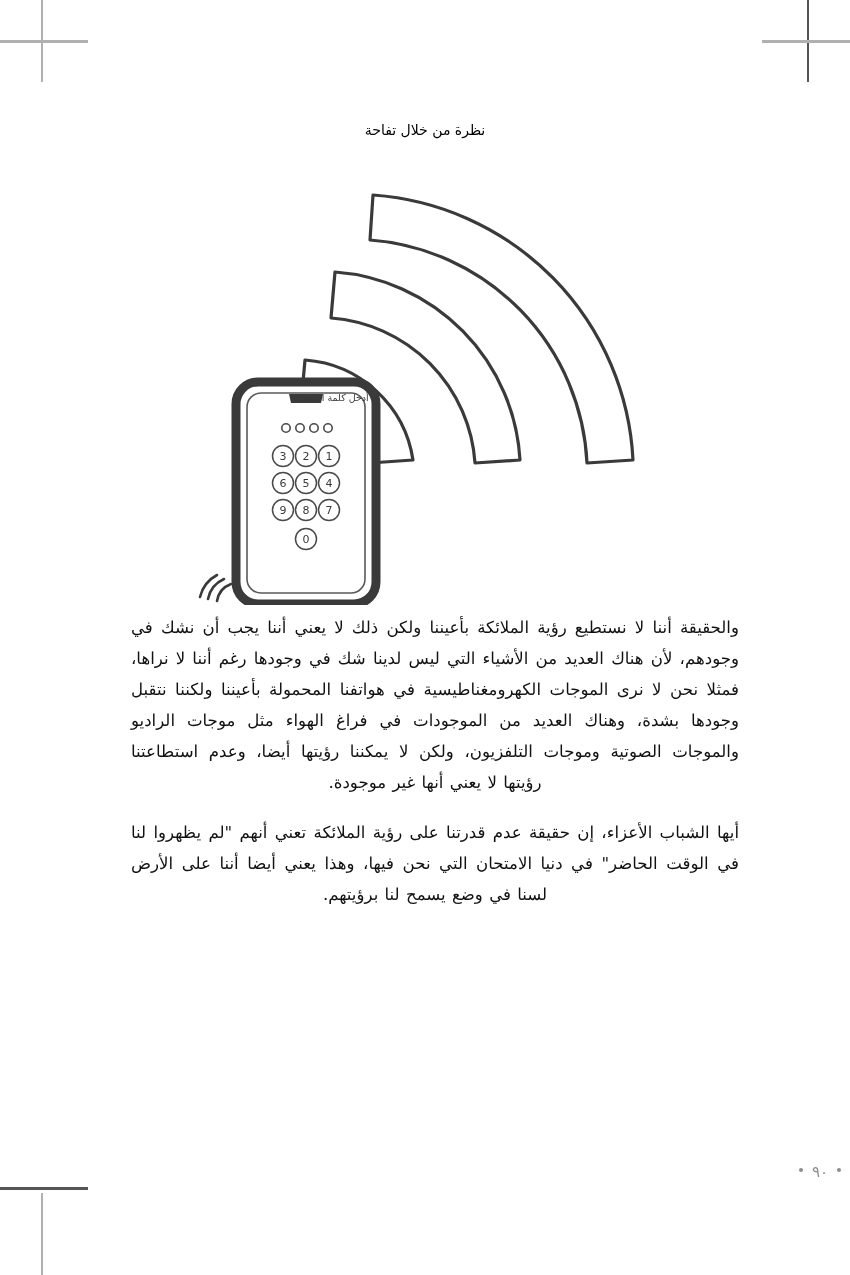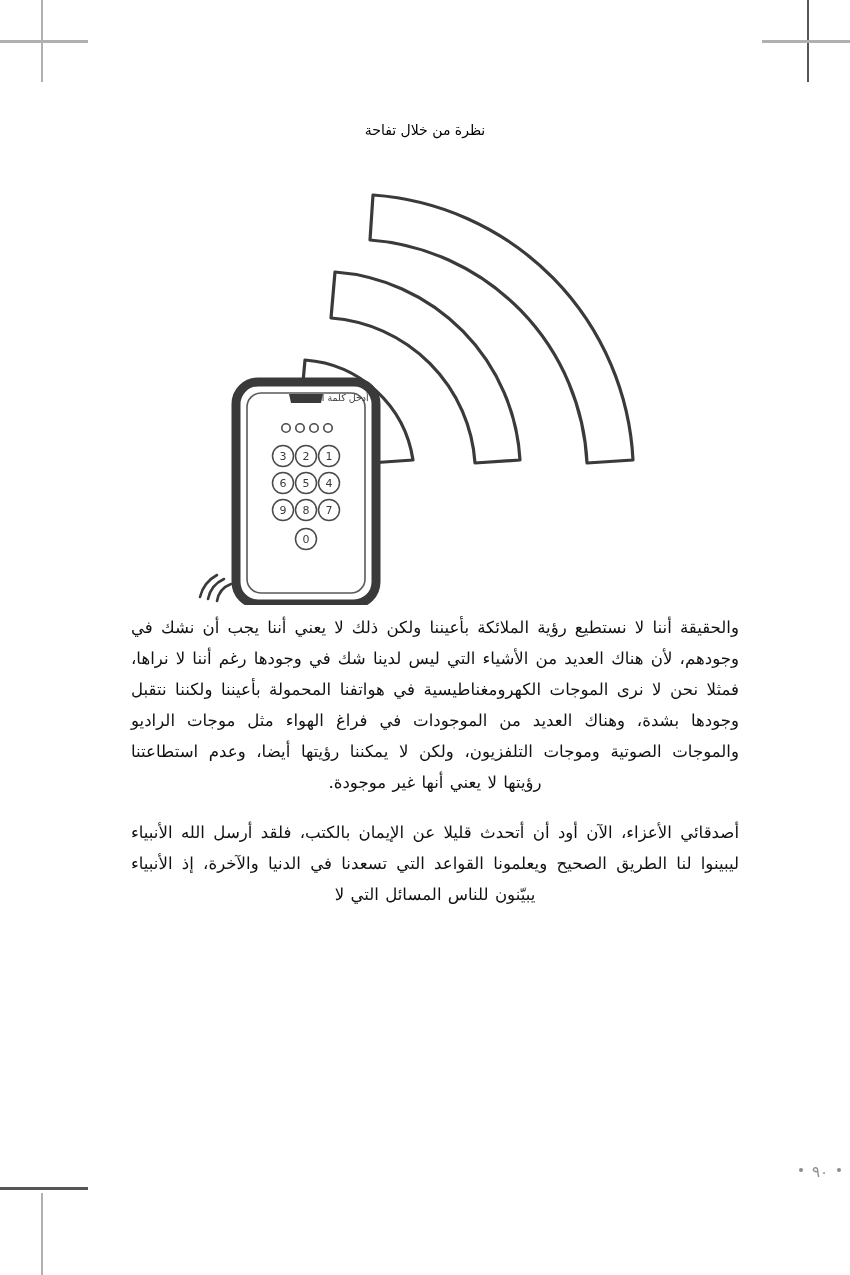--- a/index.html
+++ b/index.html
@@ -179,18 +179,18 @@
       <path d="M 29 419 A 28 28 0 0 0 13 439"></path>
       <path d="M 22 415 A 34 34 0 0 0 5 437"></path>
     </g>
   </svg>
 
   <div class="phone-screen-text pw-prompt">أدخل كلمة المرور</div>
 </div>
 
 <div class="content">
   <p class="para">والحقيقة أننا لا نستطيع رؤية الملائكة بأعيننا ولكن ذلك لا يعني أننا يجب أن نشك في وجودهم، لأن هناك العديد من الأشياء التي ليس لدينا شك في وجودها رغم أننا لا نراها، فمثلا نحن لا نرى الموجات الكهرومغناطيسية في هواتفنا المحمولة بأعيننا ولكننا نتقبل وجودها بشدة، وهناك العديد من الموجودات في فراغ الهواء مثل موجات الراديو والموجات الصوتية وموجات التلفزيون، ولكن لا يمكننا رؤيتها أيضا، وعدم استطاعتنا رؤيتها لا يعني أنها غير موجودة.</p>
-  <p class="para">أصدقائي الأعزاء، الآن أود أن أتحدث قليلا عن الإيمان بالكتب، فلقد أرسل الله الأنبياء ليبينوا لنا الطريق الصحيح ويعلمونا القواعد التي تسعدنا في الدنيا والآخرة، إذ الأنبياء يبيّنون للناس المسائل التي لا</p>
+  <p class="para">أيها الشباب الأعزاء، إن حقيقة عدم قدرتنا على رؤية الملائكة تعني أنهم "لم يظهروا لنا في الوقت الحاضر" في دنيا الامتحان التي نحن فيها، وهذا يعني أيضا أننا على الأرض لسنا في وضع يسمح لنا برؤيتهم.</p>
 </div>
 
 <div class="folio">
   <span class="dot"></span><span class="num">٩٠</span><span class="dot"></span>
 </div>
 
 </body></html>

